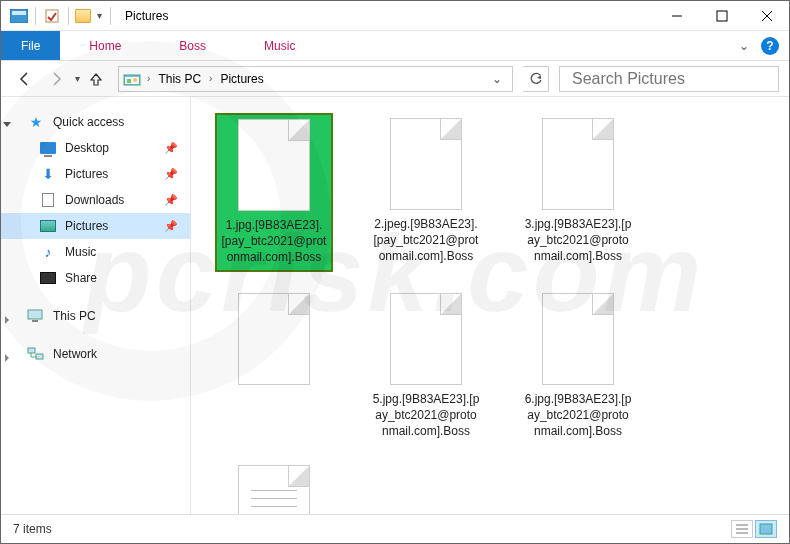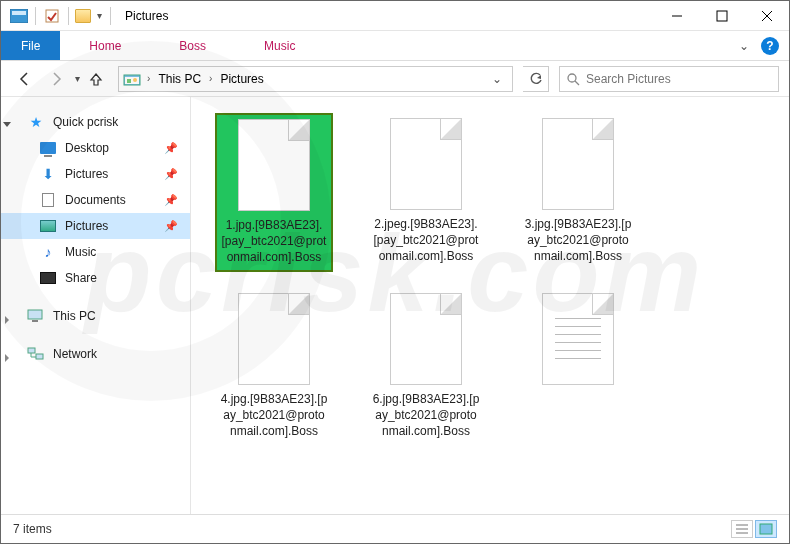--- a/index.html
+++ b/index.html
@@ -24,21 +24,21 @@
 .nav-arrow { width: 28px; height: 28px; display: flex; align-items: center; justify-content: center; color: #888; }
 .nav-arrow.active { color: #333; }
 .nav-up { width: 24px; height: 24px; display: flex; align-items: center; justify-content: center; color: #333; }
 .addr { flex: 1; height: 26px; border: 1px solid #ccc; display: flex; align-items: center; padding: 0 4px; gap: 2px; margin: 0 6px; background: #fff; }
 .addr .crumb { font-size: 12px; padding: 0 2px; }
 .addr .sep { font-size: 10px; color: #555; padding: 0 4px; }
 .addr .folder-mini { width: 18px; height: 16px; }
 .addr-controls { margin-left: auto; display: flex; gap: 8px; padding-right: 6px; color: #555; }
 .refresh-btn { width: 26px; height: 26px; border: 1px solid #ccc; border-left: none; display: flex; align-items: center; justify-content: center; margin-right: 6px; color: #555; }
 .search { width: 220px; height: 26px; border: 1px solid #ccc; display: flex; align-items: center; padding: 0 6px; gap: 6px; color: #777; }
-.search input { border: none; outline: none; font-size: 12px; flex: 1; color: #ef4444; background: transparent; }
+.search input { border: none; outline: none; font-size: 16px; flex: 1; color: #ef4444; background: transparent; }
 
 .body { display: flex; height: calc(544px - 30px - 30px - 36px - 26px - 2px); }
 .sidebar { width: 190px; border-right: 1px solid #e5e5e5; padding: 12px 0 0 0; overflow-y: auto; }
 .nav-group { margin-bottom: 12px; }
 .nav-item { display: flex; align-items: center; height: 26px; padding-left: 18px; gap: 8px; font-size: 12px; color: #222; cursor: pointer; position: relative; }
 .nav-item.indent { padding-left: 38px; }
 .nav-item.selected { background: #cde8ff; }
 .nav-item .pin { margin-left: auto; margin-right: 12px; color: #888; font-size: 11px; }
 .nav-item .exp::before { content: ""; position: absolute; left: 4px; width: 0; height: 0; border-left: 4px solid #888; border-top: 4px solid transparent; border-bottom: 4px solid transparent; }
 .nav-item .exp.open::before { border-left: 4px solid transparent; border-right: 4px solid transparent; border-top: 5px solid #555; border-bottom: none; left: 2px; }
@@ -184,39 +184,39 @@
     <input placeholder="Search Pictures" style="">
   </div>
 </div>
 
 <div class="body">
   <div class="sidebar">
     <div class="nav-group">
       <div class="nav-item">
         <span class="exp open"></span>
         <span class="nav-ico ico-star">★</span>
-        <span>Quick pcrisk</span>
+        <span>Quick access</span>
       </div>
       <div class="nav-item indent">
         <span class="nav-ico">
             <span class="ico-desktop"></span>
           </span>
         <span>Desktop</span>
         <span class="pin">📌</span>
       </div>
       <div class="nav-item indent">
         <span class="nav-ico ico-down">⬇</span>
         <span>Pictures</span>
         <span class="pin">📌</span>
       </div>
       <div class="nav-item indent">
         <span class="nav-ico">
             <span class="ico-doc"></span>
           </span>
-        <span>Documents</span>
+        <span>Downloads</span>
         <span class="pin">📌</span>
       </div>
       <div class="nav-item indent selected">
         <span class="nav-ico">
             <span class="ico-pic"></span>
           </span>
         <span>Pictures</span>
         <span class="pin">📌</span>
       </div>
       <div class="nav-item indent">
@@ -267,21 +267,24 @@
         <div class="file-item">
           <div class="file-icon"></div>
           <div class="file-name">2.jpeg.[9B83AE23].[pay_btc2021@protonmail.com].Boss</div>
         </div>
         <div class="file-item">
           <div class="file-icon"></div>
           <div class="file-name">3.jpg.[9B83AE23].[pay_btc2021@protonmail.com].Boss</div>
         </div>
         <div class="file-item">
           <div class="file-icon"></div>
-          <div class="file-name">4.jpg.[9B83AE23].[pay_btc2021@protonmail.com].Boss</div>
+        </div>
+        <div class="file-item">
+          <div class="file-icon"></div>
+          <div class="file-name">5.jpg.[9B83AE23].[pay_btc2021@protonmail.com].Boss</div>
         </div>
         <div class="file-item">
           <div class="file-icon"></div>
           <div class="file-name">6.jpg.[9B83AE23].[pay_btc2021@protonmail.com].Boss</div>
         </div>
         <div class="file-item">
           <div class="file-icon txt"></div>
         </div>
       </div>
   </div>

